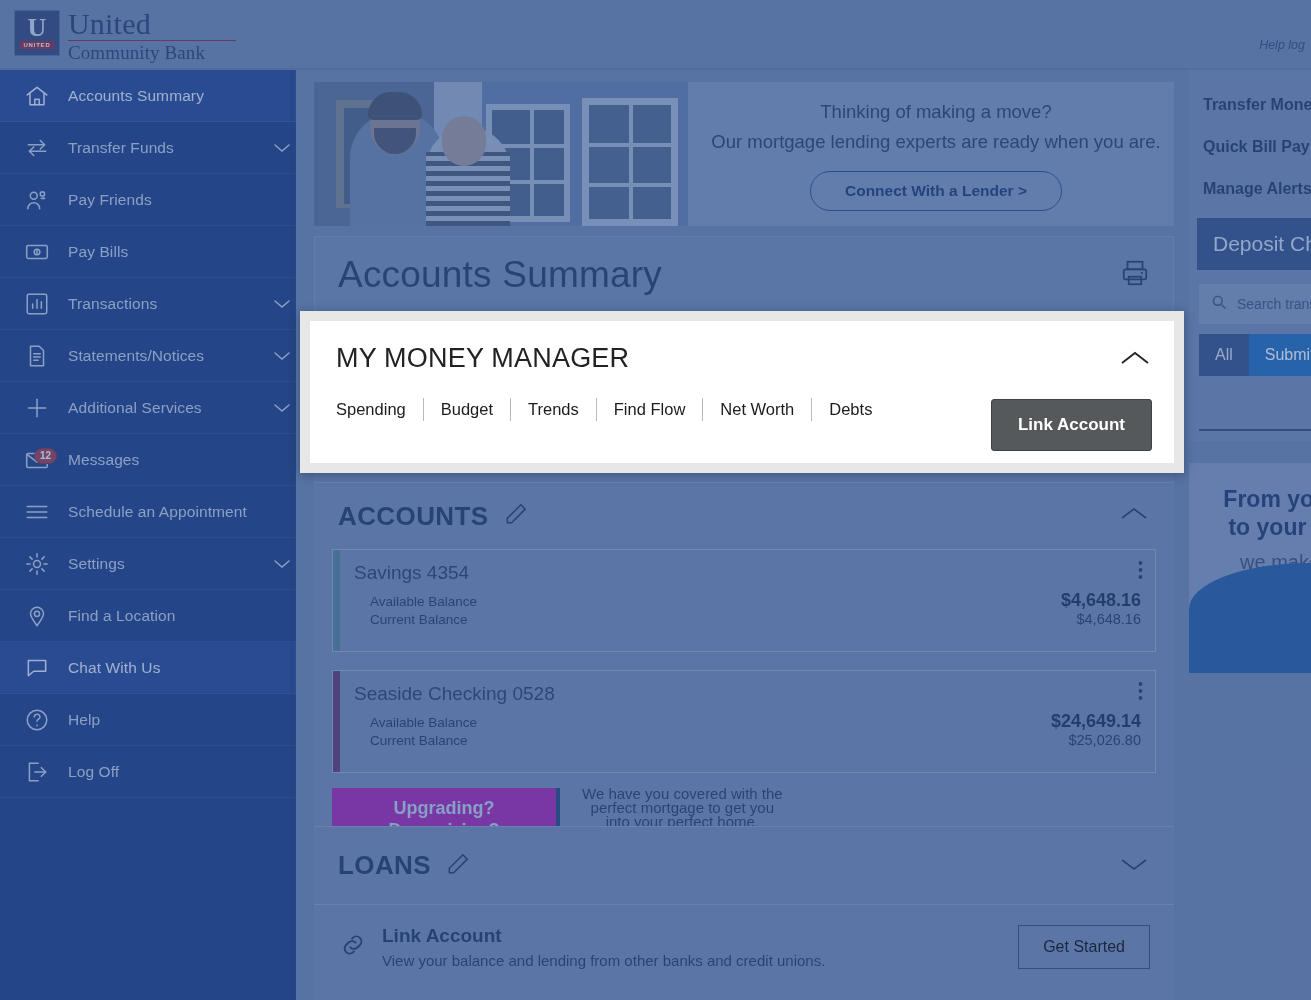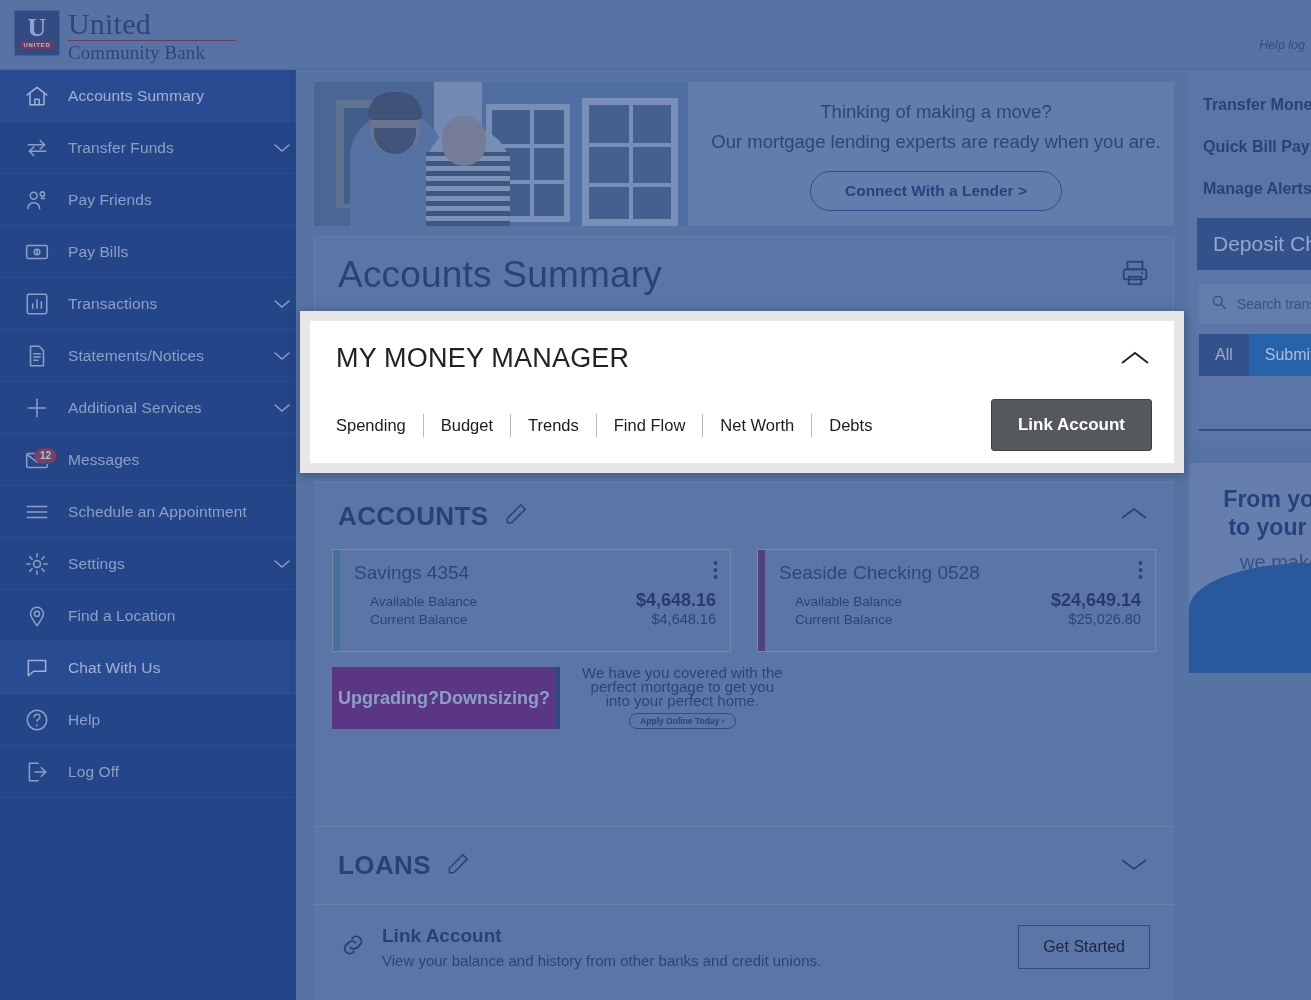--- a/index.html
+++ b/index.html
@@ -129,37 +129,37 @@
   .spacer { flex: 1 1 auto; }
 
   .sec {
     position: absolute; left: 18px; width: 860px;
     background: #7189b1; border-top: 1px solid rgba(255,255,255,.16);
   }
   .sec-head { display: flex; align-items: center; height: 62px; padding: 0 24px; }
   .sec-head h2 { font-size: 26px; font-weight: bold; color: #15315d; letter-spacing: .4px; }
   .pencil { margin-left: 14px; }
 
-  .acct-row { display: flex; gap: 26px; padding: 0 18px; }
+  .acct-row { display: flex; gap: 18px; padding: 0 18px; flex-direction: column; }
   .acct-card {
     flex: 1 1 0; background: #7189b1; border: 1px solid rgba(255,255,255,.28);
     display: flex; min-height: 103px;
   }
   .acct-bar { width: 7px; flex: 0 0 7px; }
   .acct-body { flex: 1 1 auto; padding: 12px 14px 10px 14px; position: relative; }
   .acct-name { font-size: 19px; color: #22356a; margin-bottom: 6px; }
   .acct-line { display: flex; justify-content: space-between; align-items: baseline; margin-left: 16px; }
   .acct-line .k { font-size: 13.5px; color: #1d3161; }
   .acct-line .v { font-size: 18px; font-weight: bold; color: #14264f; }
   .acct-line .v.sub { font-size: 14.5px; font-weight: normal; color: #1d3161; }
   .kebab { position: absolute; right: 12px; top: 10px; }
 
   .mini-promo { display: flex; align-items: center; padding: 14px 18px 18px 18px; }
   .mini-blue {
-    width: 228px; height: 62px; background: #701a75; display: flex; flex-direction: row;
+    width: 228px; height: 62px; background: #a21caf; display: flex; flex-direction: column;
     align-items: center; justify-content: center; border-right: 4px solid #1d3f72;
   }
   .mini-blue span { color: #bcd0e8; font-weight: bold; font-size: 18px; line-height: 22px; }
   .mini-copy { padding-left: 22px; text-align: center; }
   .mini-copy p { font-size: 15px; color: #1d3161; line-height: 14px; font-weight: normal; }
   .mini-btn {
     display: inline-block; margin-top: 5px; border: 1px solid #2b4373; border-radius: 9px;
     padding: 2px 10px; font-size: 8.5px; color: #1b2f5c; font-weight: bold;
   }
 
@@ -226,21 +226,21 @@
     background: #e7e7e7; padding: 10px; box-shadow: 0 2px 10px rgba(10,25,55,.35);
     z-index: 50;
   }
   .modal {
     width: 100%; height: 100%; background: #fff; padding: 22px 26px 0 26px; position: relative;
   }
   .modal h2 {
     font-size: 27px; font-weight: normal; color: #222; letter-spacing: .2px;
   }
   .modal-collapse { position: absolute; right: 22px; top: 26px; }
-  .tabs { display: flex; align-items: flex-end; margin-top: 40px; }
+  .tabs { display: flex; align-items: flex-end; margin-top: 24px; }
   .tab {
     padding: 2px 17px; font-size: 16.5px; color: #1c1c1c;
     border-right: 1px solid #b9b9b9;
   }
   .tab:first-child { padding-left: 0; }
   .tab:last-child { border-right: none; }
   .link-acct-btn {
     position: absolute; right: 22px; top: 78px; background: #56595c; color: #fff;
     font-size: 17px; font-weight: bold; padding: 15px 26px; border: 1px solid #3f4245;
     border-radius: 3px;
@@ -586,21 +586,21 @@
     <div class="sec" style="top:834px;height:100px;">
       <div class="link-row">
         <span class="link-ico">
           <svg width="30" height="30" viewBox="0 0 24 24" fill="none" stroke="#16305c" stroke-width="1.5">
             <path d="M9.5 13.5a4 4 0 006 .5l2-2a4 4 0 10-5.7-5.7l-1 1"></path>
             <path d="M14.5 10.5a4 4 0 00-6-.5l-2 2a4 4 0 105.7 5.7l1-1"></path>
           </svg>
         </span>
         <div class="link-txt">
           <div class="t">Link Account</div>
-          <div class="d">View your balance and history from other banks and credit unions.</div>
+          <div class="d">View your balance and lending from other banks and credit unions.</div>
         </div>
         <div class="ghost-btn">Get Started</div>
       </div>
     </div>
 
   </div>
 
   <aside class="rail">
     <div class="rail-card">
       <div id="rail-links">

